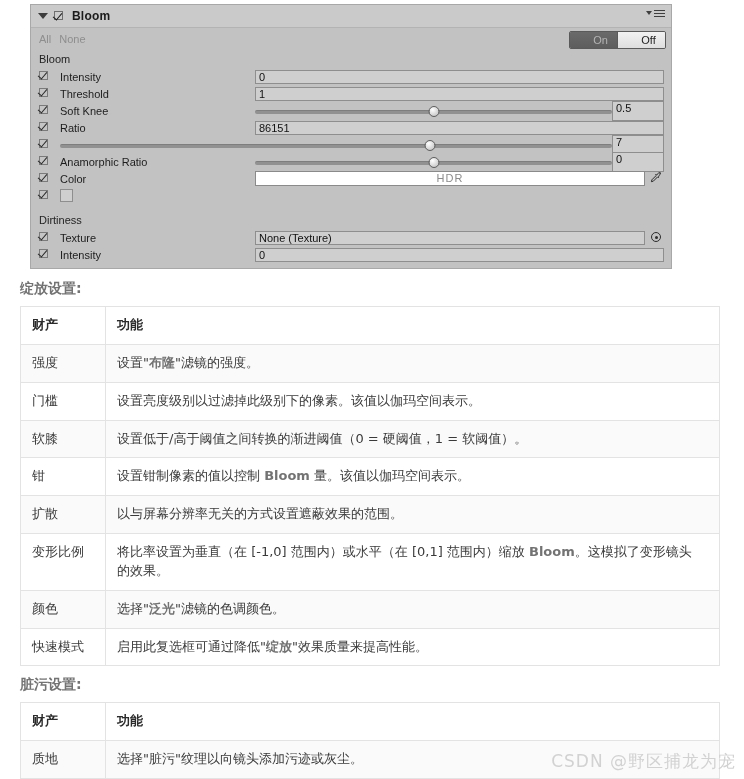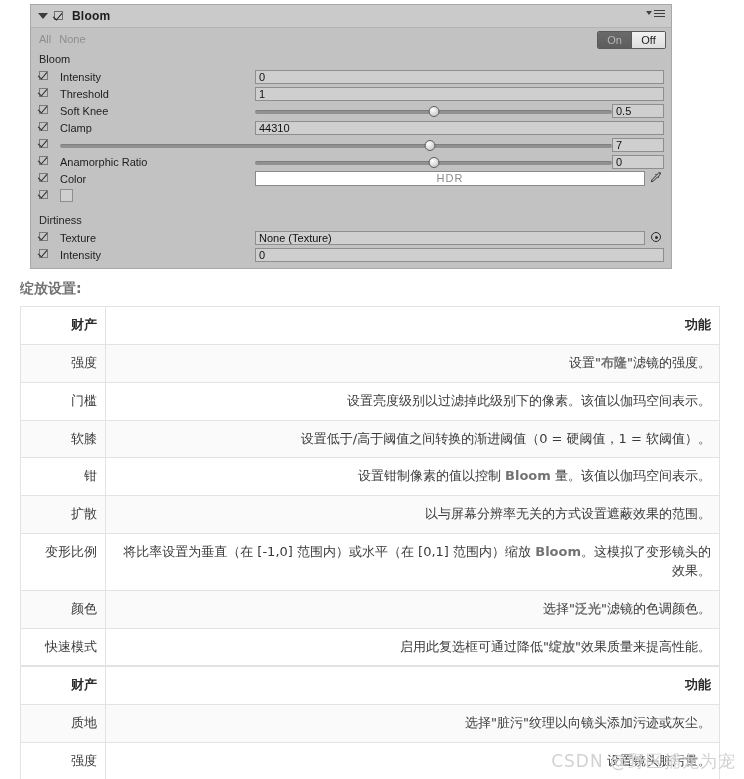--- a/index.html
+++ b/index.html
@@ -116,20 +116,21 @@
     border: 1px solid #5a5a5a;
     border-radius: 2px;
     overflow: hidden;
     height: 16px;
   }
   .u-toggle div {
     width: 33px;
     line-height: 16px;
     text-align: center;
     font-size: 11px;
+    padding-left: 14px;
   }
   .u-toggle .on {
     background: linear-gradient(#6a6a6a, #5d5d5d);
     color: #b4b4b4;
     border-right: 1px solid #5a5a5a;
   }
   .u-toggle .off {
     background: linear-gradient(#f2f2f2, #dedede);
     color: #1e1e1e;
   }
@@ -189,21 +190,21 @@
     border: 1px solid #8e8e8e;
     box-sizing: border-box;
     font-size: 11px;
     line-height: 12px;
     padding-left: 3px;
     color: #111;
   }
   .u-numbox {
     width: 52px;
     flex: 0 0 auto;
-    height: 14px;
+    height: 20px;
     background: #cfcfcf;
     border: 1px solid #8e8e8e;
     box-sizing: border-box;
     font-size: 11px;
     line-height: 12px;
     padding-left: 3px;
     color: #111;
     margin-left: 0;
   }
   .u-slider {
@@ -298,22 +299,22 @@
     border-collapse: collapse;
     margin-left: 20px;
     width: 700px;
     font-size: 13px;
     color: #3a3a3a;
     table-layout: fixed;
     font-family: "DejaVu Sans", "Liberation Sans", sans-serif;
   }
   table.md th, table.md td {
     border: 1px solid #e3e3e3;
-    padding: 9px 8px 9px 11px;
-    text-align: right;
+    padding: 9px 21px 9px 11px;
+    text-align: left;
     vertical-align: top;
     line-height: 1.45;
   }
   table.md th {
     font-weight: bold;
     color: #2b2b2b;
     background: #ffffff;
   }
   table.md col.c1 { width: 85px; }
   table.md tr.alt td { background: #fafafa; }
@@ -384,23 +385,23 @@
       <span class="u-slider">
         <span class="track"></span>
         <span class="knob" style="left: 50%;"></span>
       </span>
       <span class="u-numbox">0.5</span>
     </span>
   </div>
 
   <div class="u-row">
     <span class="cb"></span>
-    <span class="lbl">Clamp</span>
-    <span class="u-ctrl">
-      <span class="u-field">44310</span>
+    <span class="lbl">Ratio</span>
+    <span class="u-ctrl">
+      <span class="u-field">86151</span>
     </span>
   </div>
 
   <div class="u-row">
     <span class="cb"></span>
     <span class="u-ctrl">
       <span class="u-slider">
         <span class="track"></span>
         <span class="knob" style="left: 67%;"></span>
       </span>
@@ -508,20 +509,21 @@
           <td>颜色</td>
           <td>选择"<b>泛光</b>"滤镜的色调颜色。</td>
         </tr>
         <tr>
           <td>快速模式</td>
           <td>启用此复选框可通过降低"<b>绽放</b>"效果质量来提高性能。</td>
         </tr>
       </tbody>
   </table>
 
+  <div class="doc-head">脏污设置:</div>
 
   <table class="md">
     <colgroup>
         <col class="c1">
         <col>
       </colgroup>
     <thead>
       <tr>
         <th>财产</th>
         <th>功能</th>

